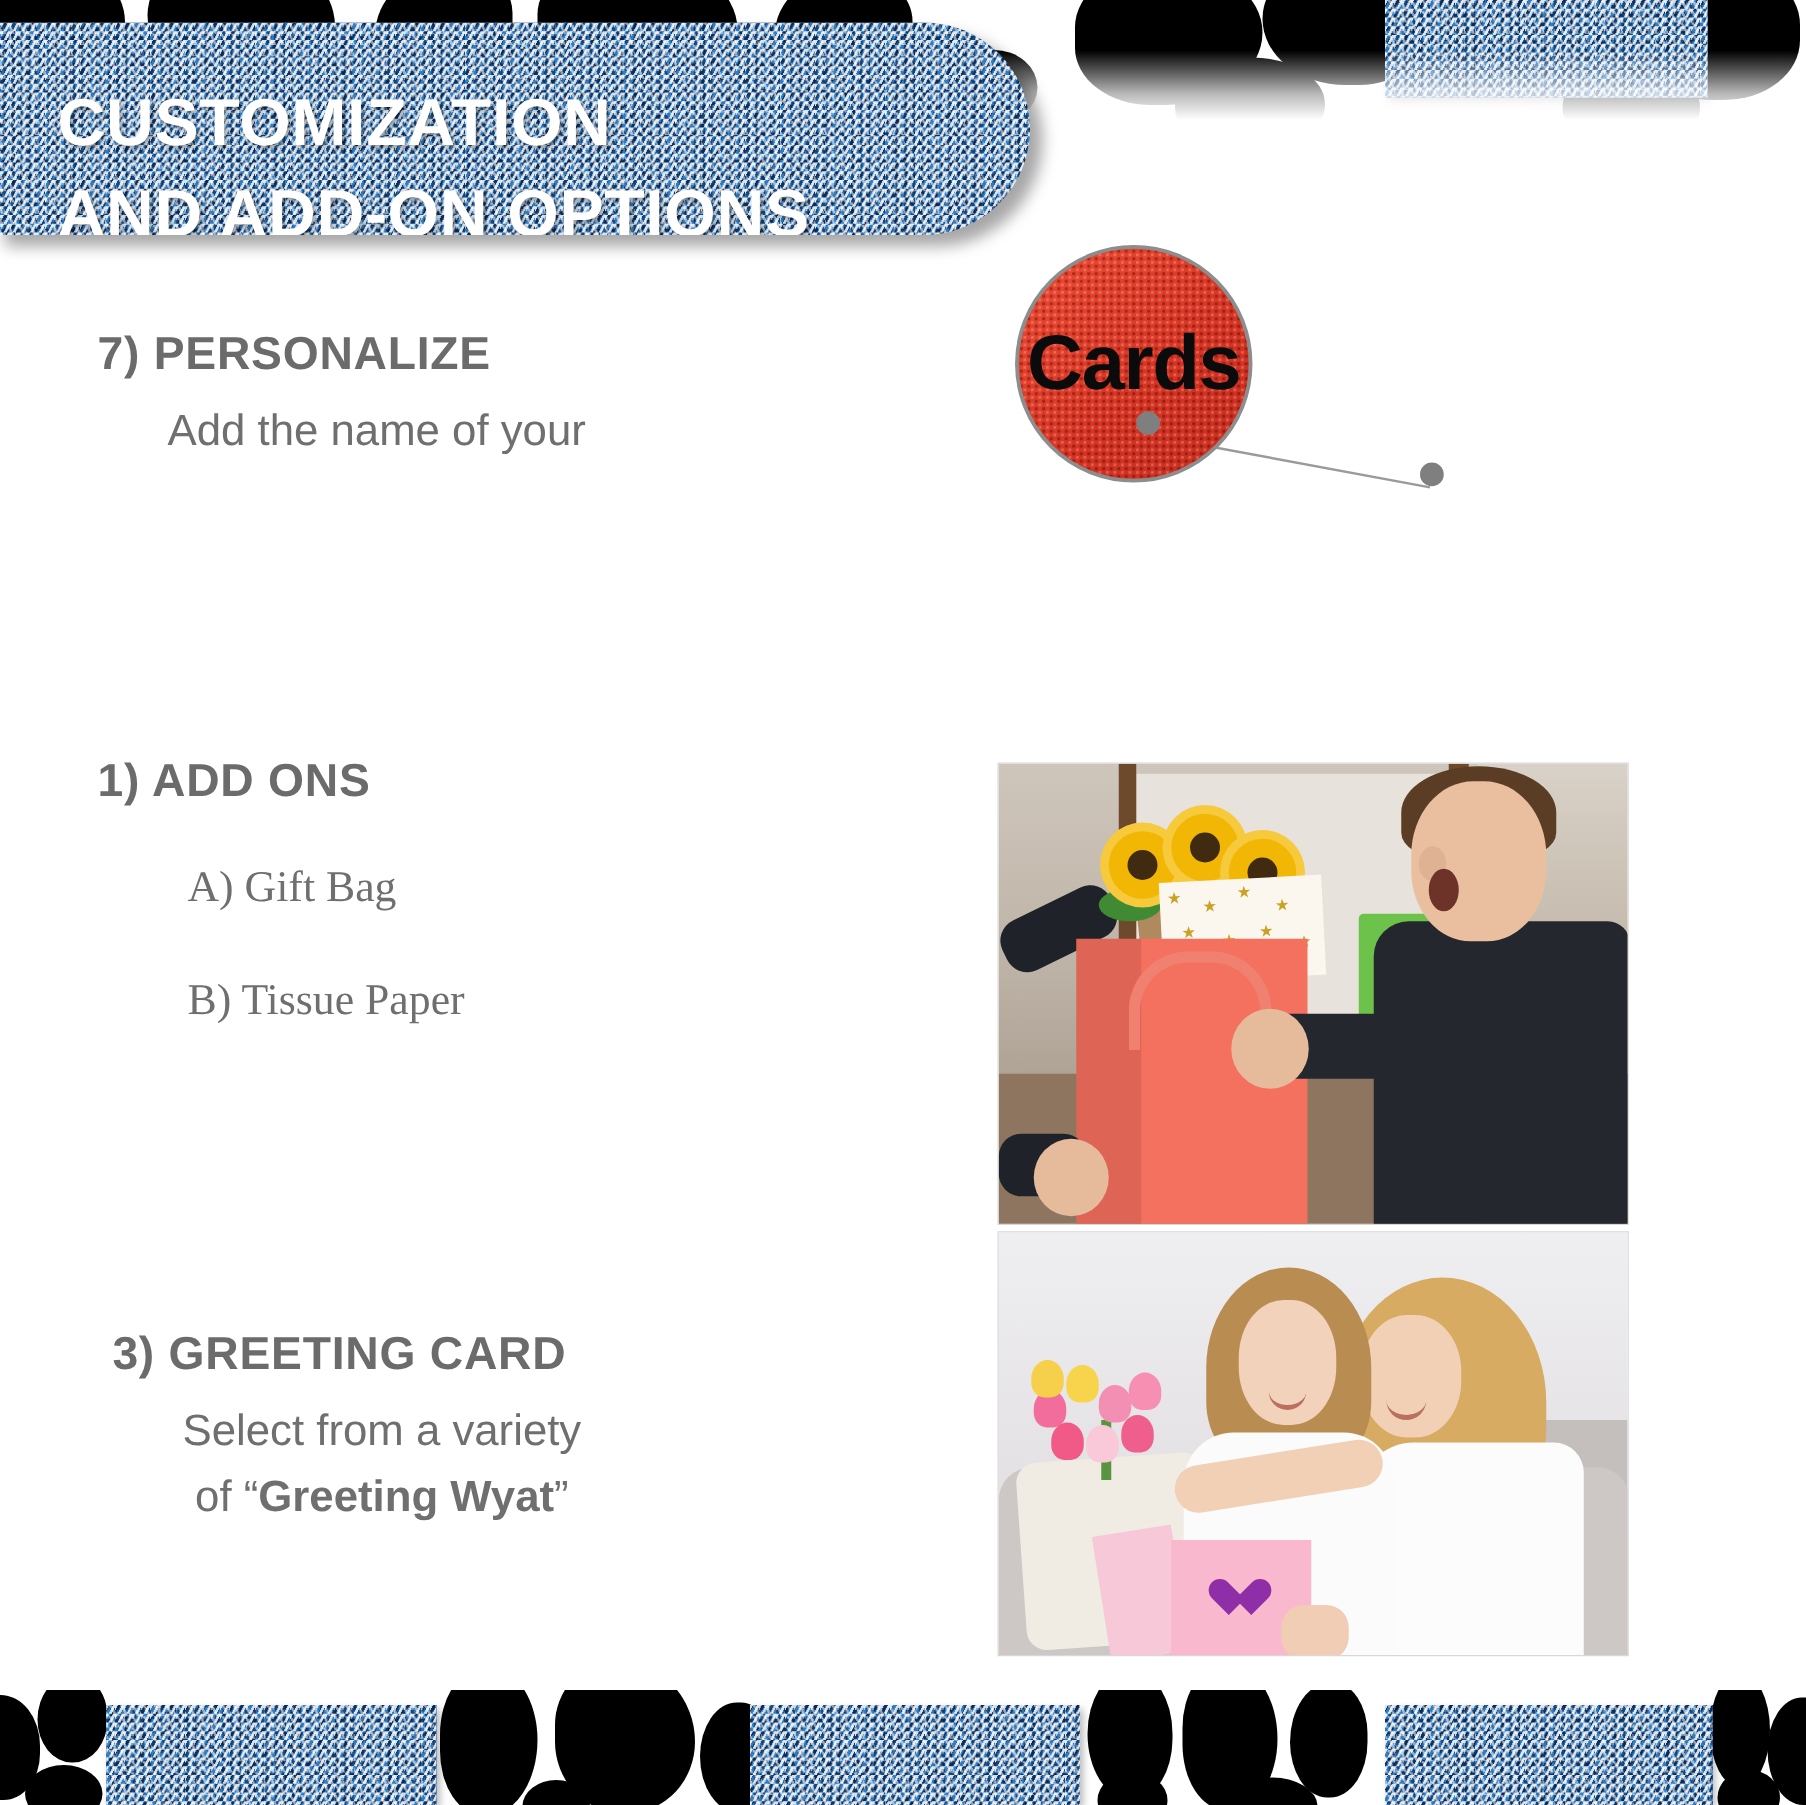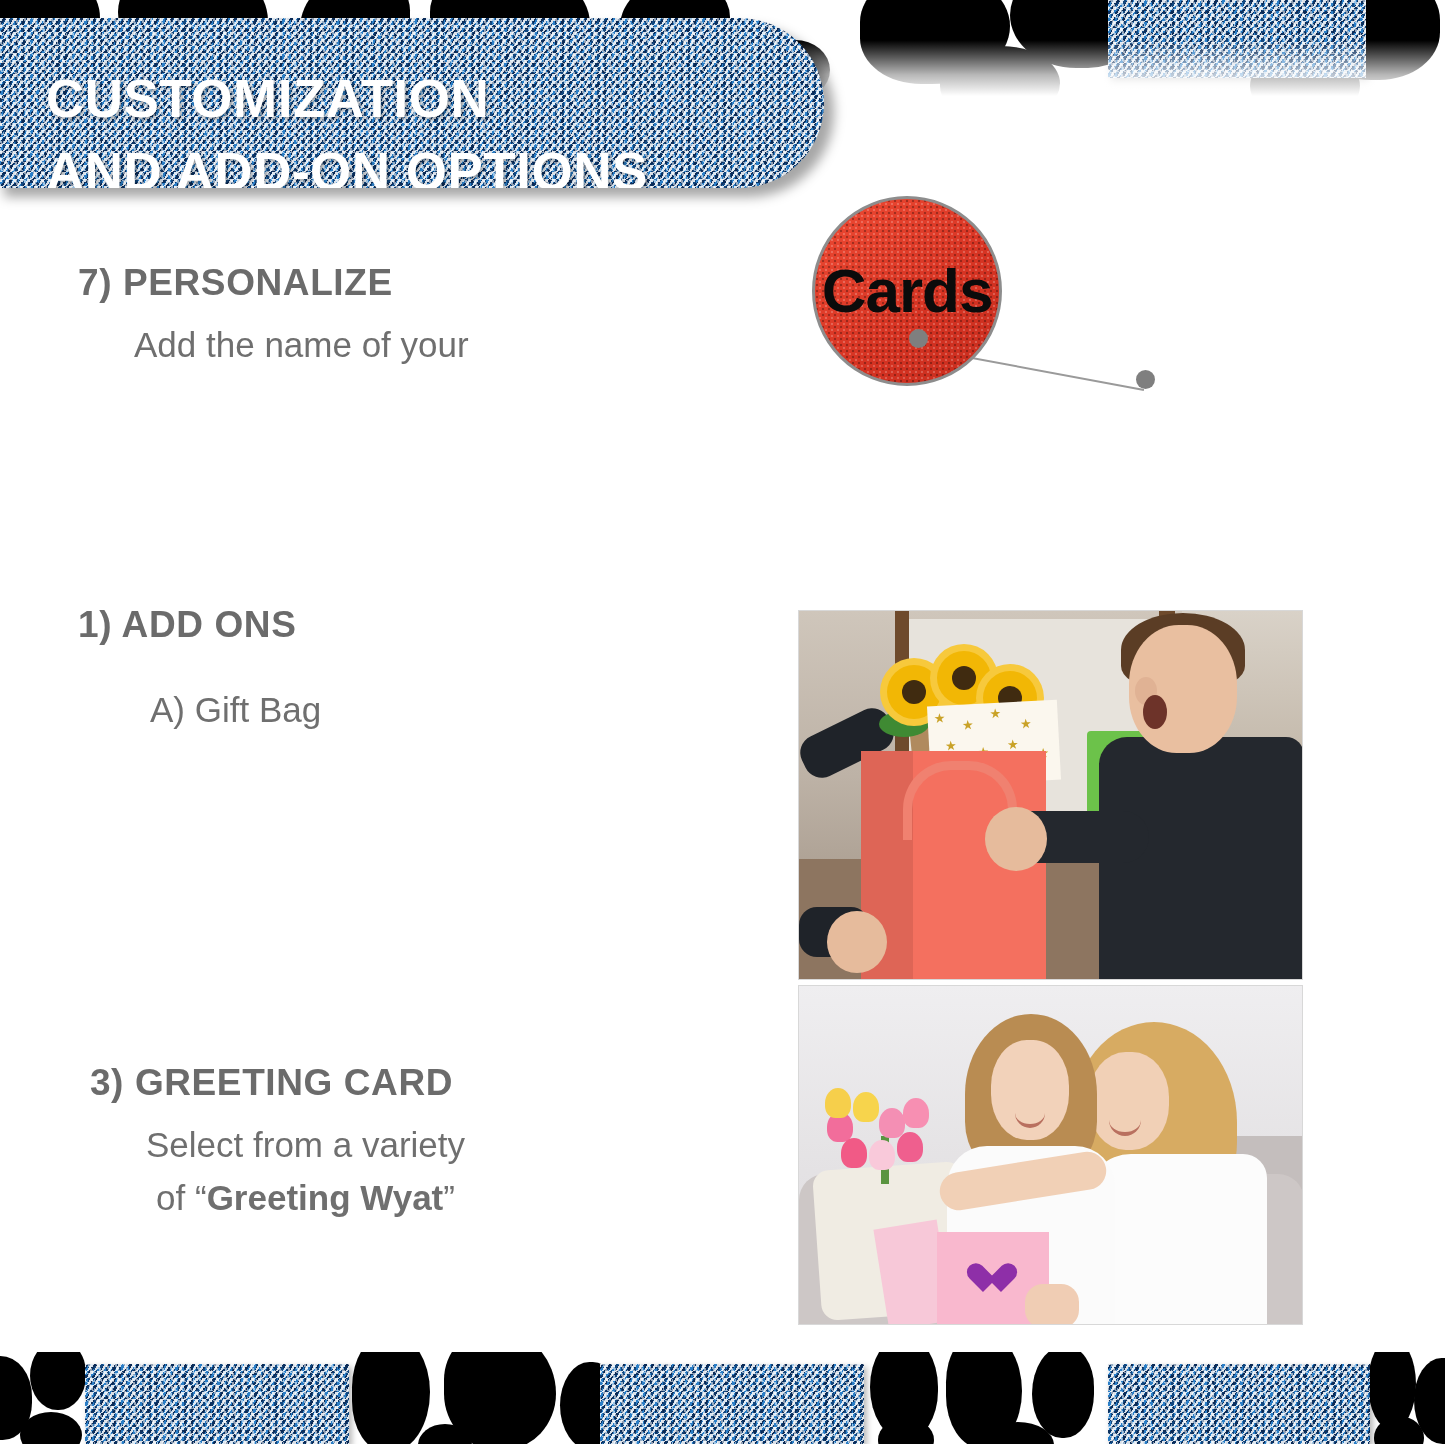--- a/index.html
+++ b/index.html
@@ -40,21 +40,21 @@
       font-family:"Liberation Sans", sans-serif;margin-top:28px;}
   .banner-title .l2{display:block;}
 
   
   .step{position:absolute;left:78px;}
   .step-title{color:#6b6b6b;font-weight:bold;font-size:37px;letter-spacing:.6px;
       font-family:"Liberation Sans", sans-serif;}
   .step-body{color:#6f6f6f;font-size:35px;line-height:1.52;margin-top:14px;margin-left:56px;
       font-family:"Liberation Sans", sans-serif;font-weight:300;}
   .sub-item{color:#6f6f6f;font-size:35px;margin-left:72px;
-      font-family:Liberation Sans, sans-serif;}
+      font-family:Liberation Serif, serif;}
   .q-bold{font-weight:bold;}
 
   
   .plush-wrap{position:absolute;left:800px;top:150px;width:645px;height:440px;}
 
   
   .mag{position:absolute;left:812px;top:196px;width:190px;height:190px;border-radius:50%;
       border:3px solid #8d8d8d;box-sizing:border-box;overflow:hidden;
       background-color:#dd3c2a;
       background-image:
@@ -185,20 +185,21 @@
   <div class="step" style="top:262px;">
     <div class="step-title">7) PERSONALIZE</div>
     <div class="step-body">
       <div>Add the name of your</div>
     </div>
   </div>
 
   <div class="step" style="top:604px;">
     <div class="step-title">1) ADD ONS</div>
     <div class="sub-item" style="margin-top:44px;">A) Gift Bag</div>
+    <div class="sub-item" style="margin-top:50px;">B) Tissue Paper</div>
   </div>
 
   <div class="step" style="top:1062px;text-align:center;">
     <div class="step-title">3) GREETING CARD</div>
     <div class="step-body" style="margin-left:68px;">
       <div>Select from a variety</div>
       <div><span>of “</span><span class="q-bold">Greeting Wyat</span><span>”</span></div>
     </div>
   </div>
 

